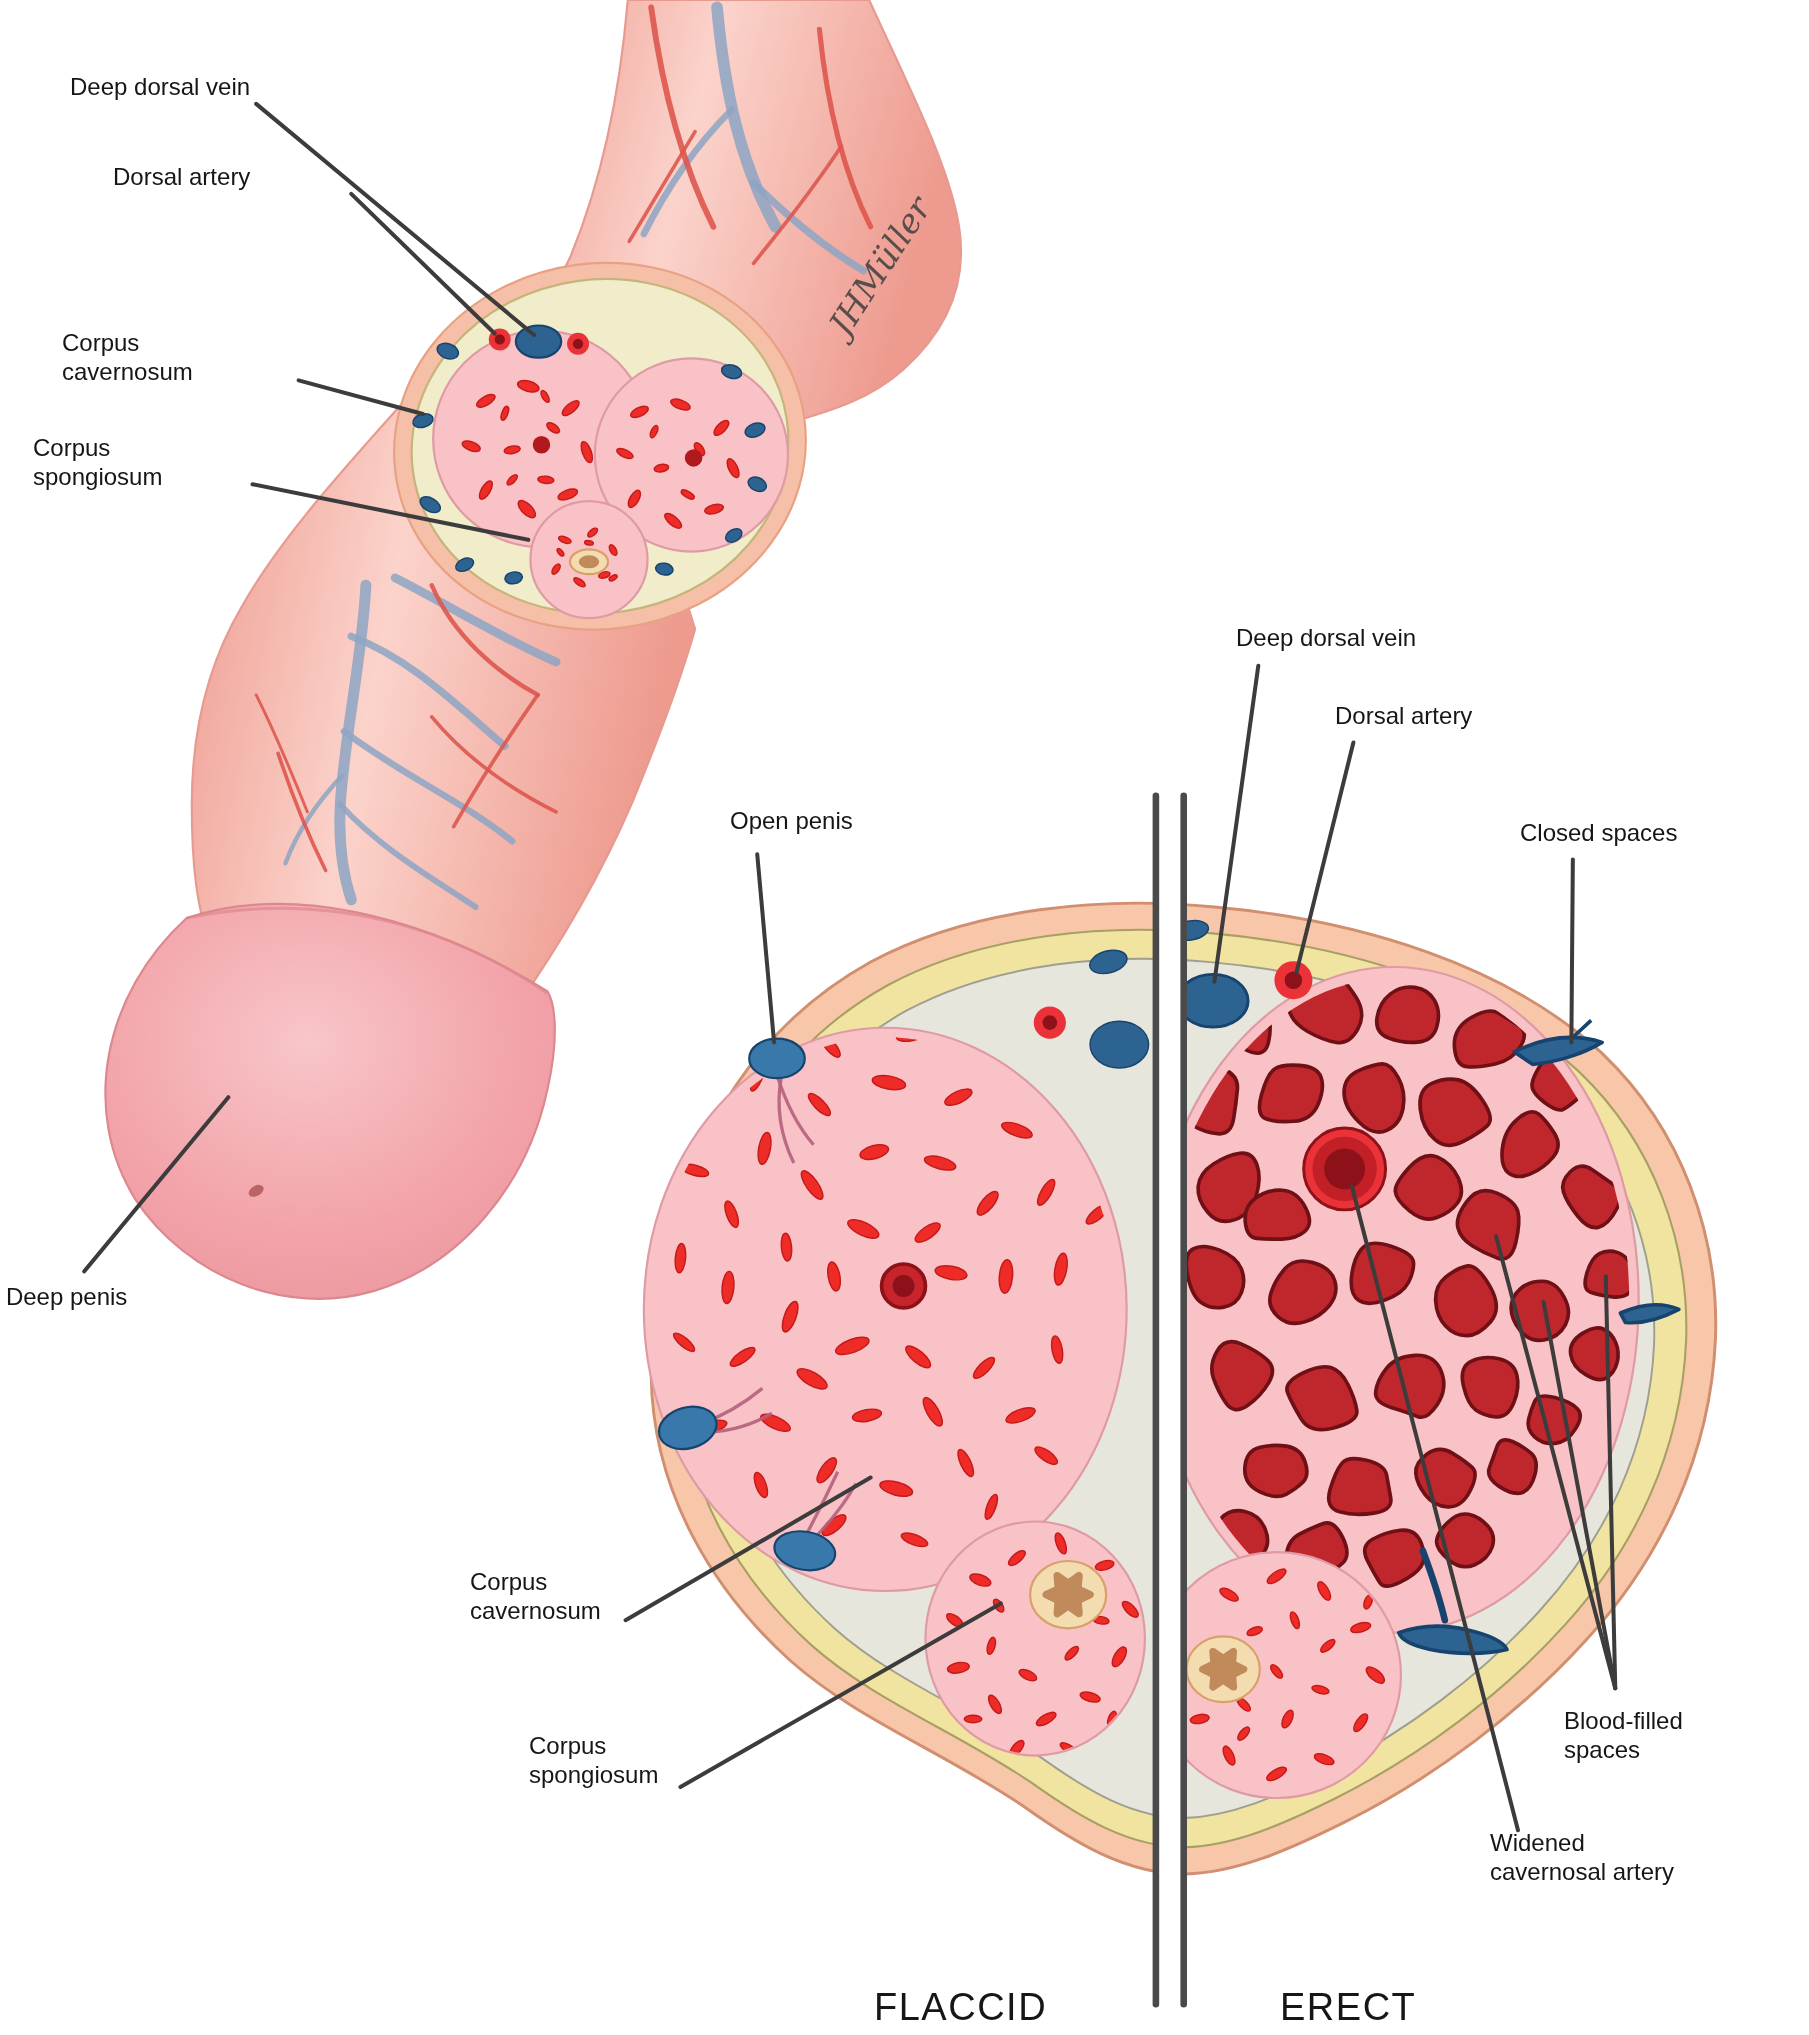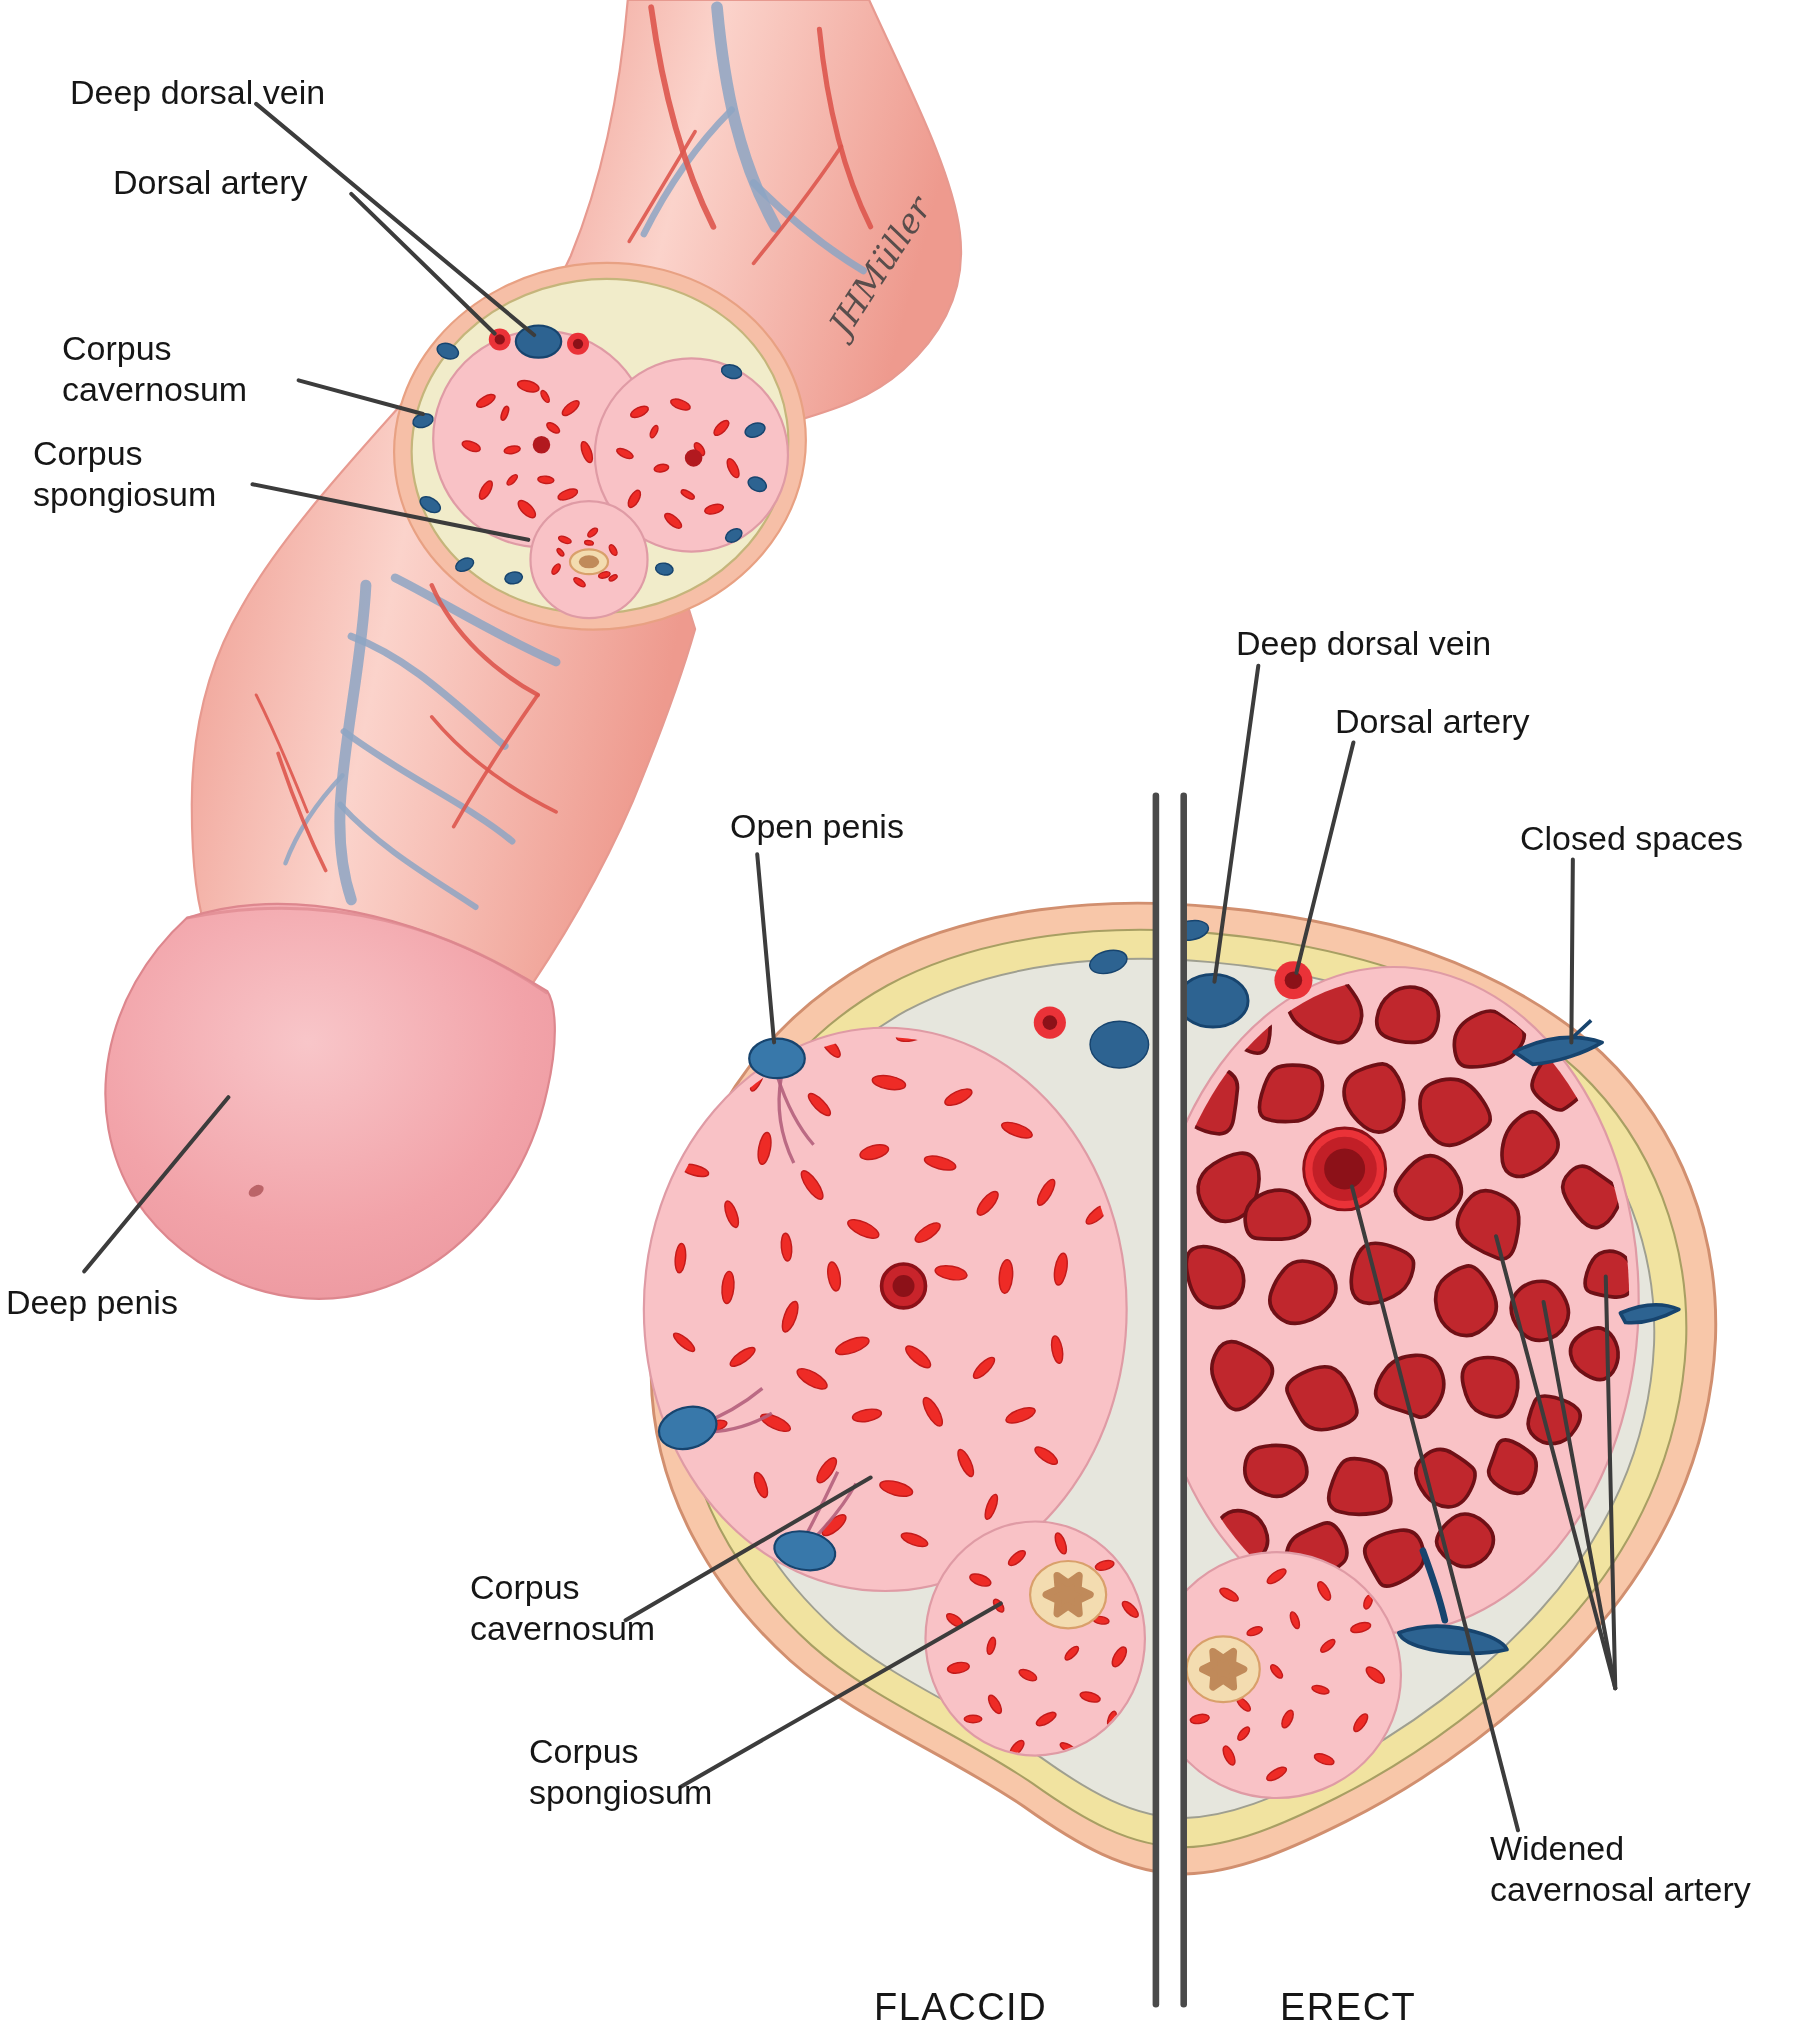--- a/index.html
+++ b/index.html
@@ -15,21 +15,21 @@
     --c-dark-blood:#c0272d; --c-dark-blood-edge:#6f1016;
     --c-artery-ring:#ea3238; --c-artery-core:#8c1118;
     --c-vein:#3878aa; --c-vein-dark:#2d6391; --c-vein-edge:#17446e;
     --c-stem:#b4607c; --c-tan:#c08a5a; --c-tan-ring:#f3dcb0; --c-tan-edge:#d9a06b;
     --c-leader:#3c3c3c; --c-divider:#4a4a4a; --c-text:#161616;
   }
   html,body{margin:0;padding:0;background:#ffffff;}
   #stage{position:relative;width:1810px;height:2035px;background:#fff;overflow:hidden;
          font-family:"Liberation Sans",sans-serif;}
   #art{position:absolute;left:0;top:0;}
-  .label{position:absolute;font-size:34px;line-height:1.22;color:var(--c-text);
+  .label{position:absolute;font-size:24px;line-height:1.22;color:var(--c-text);
          white-space:pre-line;}
   .nowrap{white-space:nowrap;}
   .state{font-size:38px;letter-spacing:1.5px;}
   .blood{fill:var(--c-blood);stroke:var(--c-blood-edge);stroke-width:2px;}
   .dark-blood{fill:var(--c-dark-blood);stroke:var(--c-dark-blood-edge);stroke-width:5px;stroke-linejoin:round;}
   .bluedot{fill:var(--c-vein-dark);stroke:var(--c-vein-edge);stroke-width:2px;}
   .veinblob{fill:var(--c-vein);stroke:var(--c-vein-edge);stroke-width:3px;}
   .leader{stroke:var(--c-leader);stroke-width:5.5px;stroke-linecap:round;fill:none;}
   .stem{stroke:var(--c-stem);stroke-width:4.5px;fill:none;opacity:.9;}
   .pinkbody{fill:var(--c-pink);stroke:var(--c-pink-edge);stroke-width:3px;}
@@ -430,19 +430,21 @@
 <div class="label nowrap" style="left:5.9px;top:1282px">Deep penis</div>
 
 <div class="label nowrap" style="left:730px;top:806px">Open penis</div>
 <div class="label nowrap" style="left:1236px;top:623px">Deep dorsal vein</div>
 <div class="label nowrap" style="left:1335px;top:701px">Dorsal artery</div>
 <div class="label nowrap" style="left:1520px;top:818px">Closed spaces</div>
 <div class="label" style="left:470px;top:1567px;width:278px">Corpus
 cavernosum</div>
 <div class="label" style="left:529px;top:1731px;width:293px">Corpus
 spongiosum</div>
+<div class="label" style="left:1564px;top:1706px;width:234px">Blood-filled
+spaces</div>
 <div class="label" style="left:1490px;top:1828px;width:322px">Widened
 cavernosal artery</div>
 <div class="label nowrap state" style="left:874px;top:1984px">FLACCID</div>
 <div class="label nowrap state" style="left:1280px;top:1984px">ERECT</div>
 
 </div>
 
 
 </body></html>

